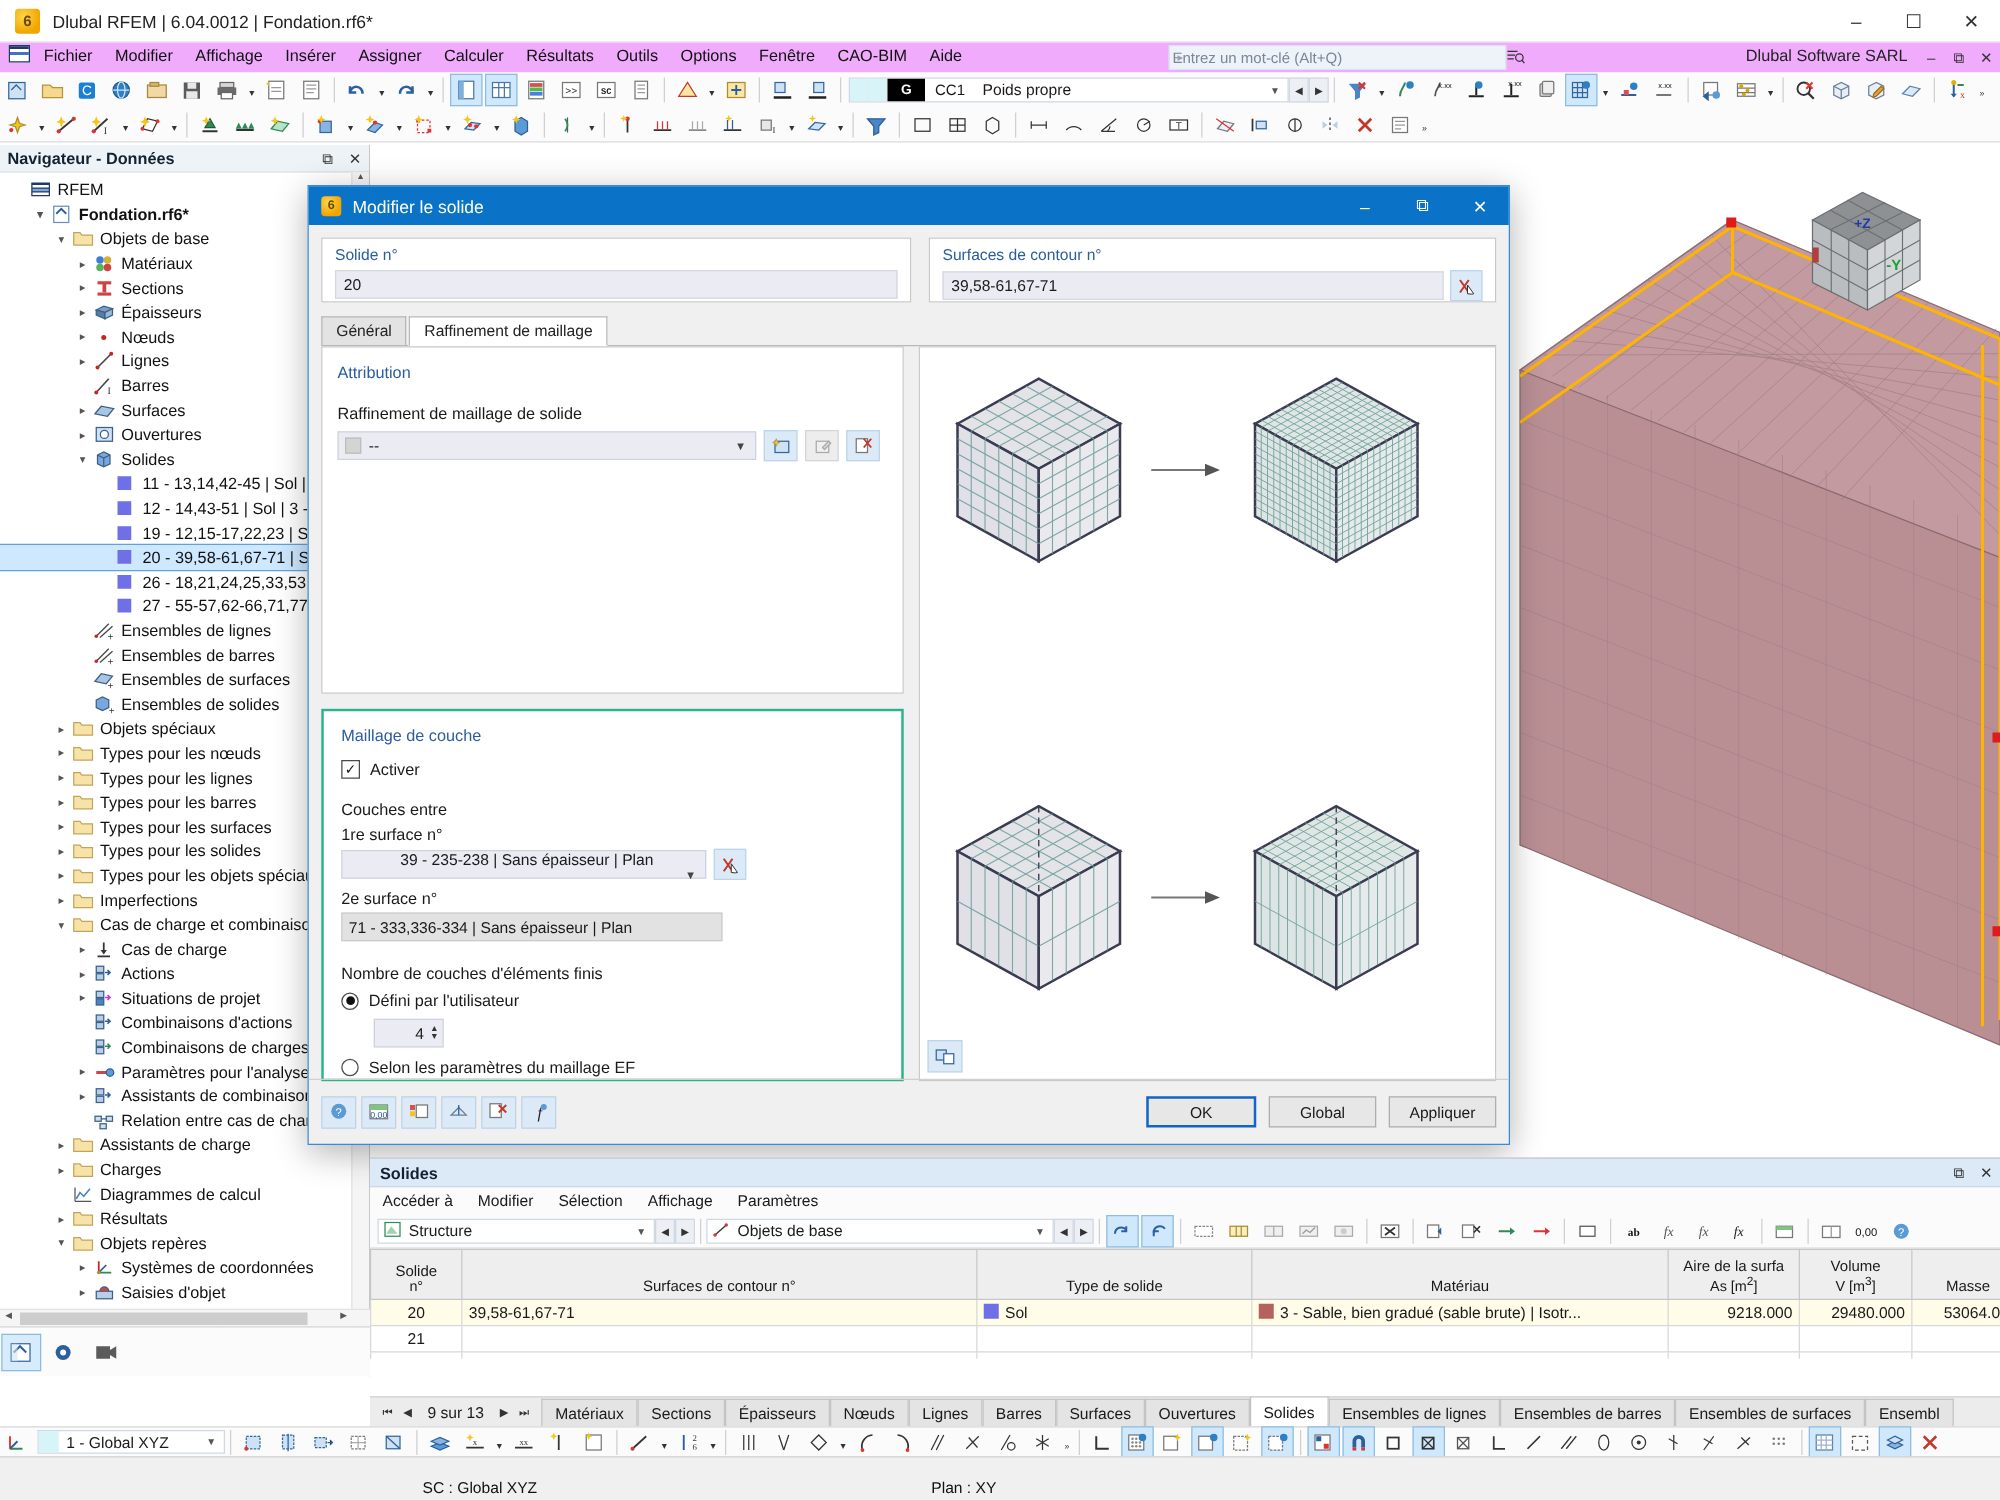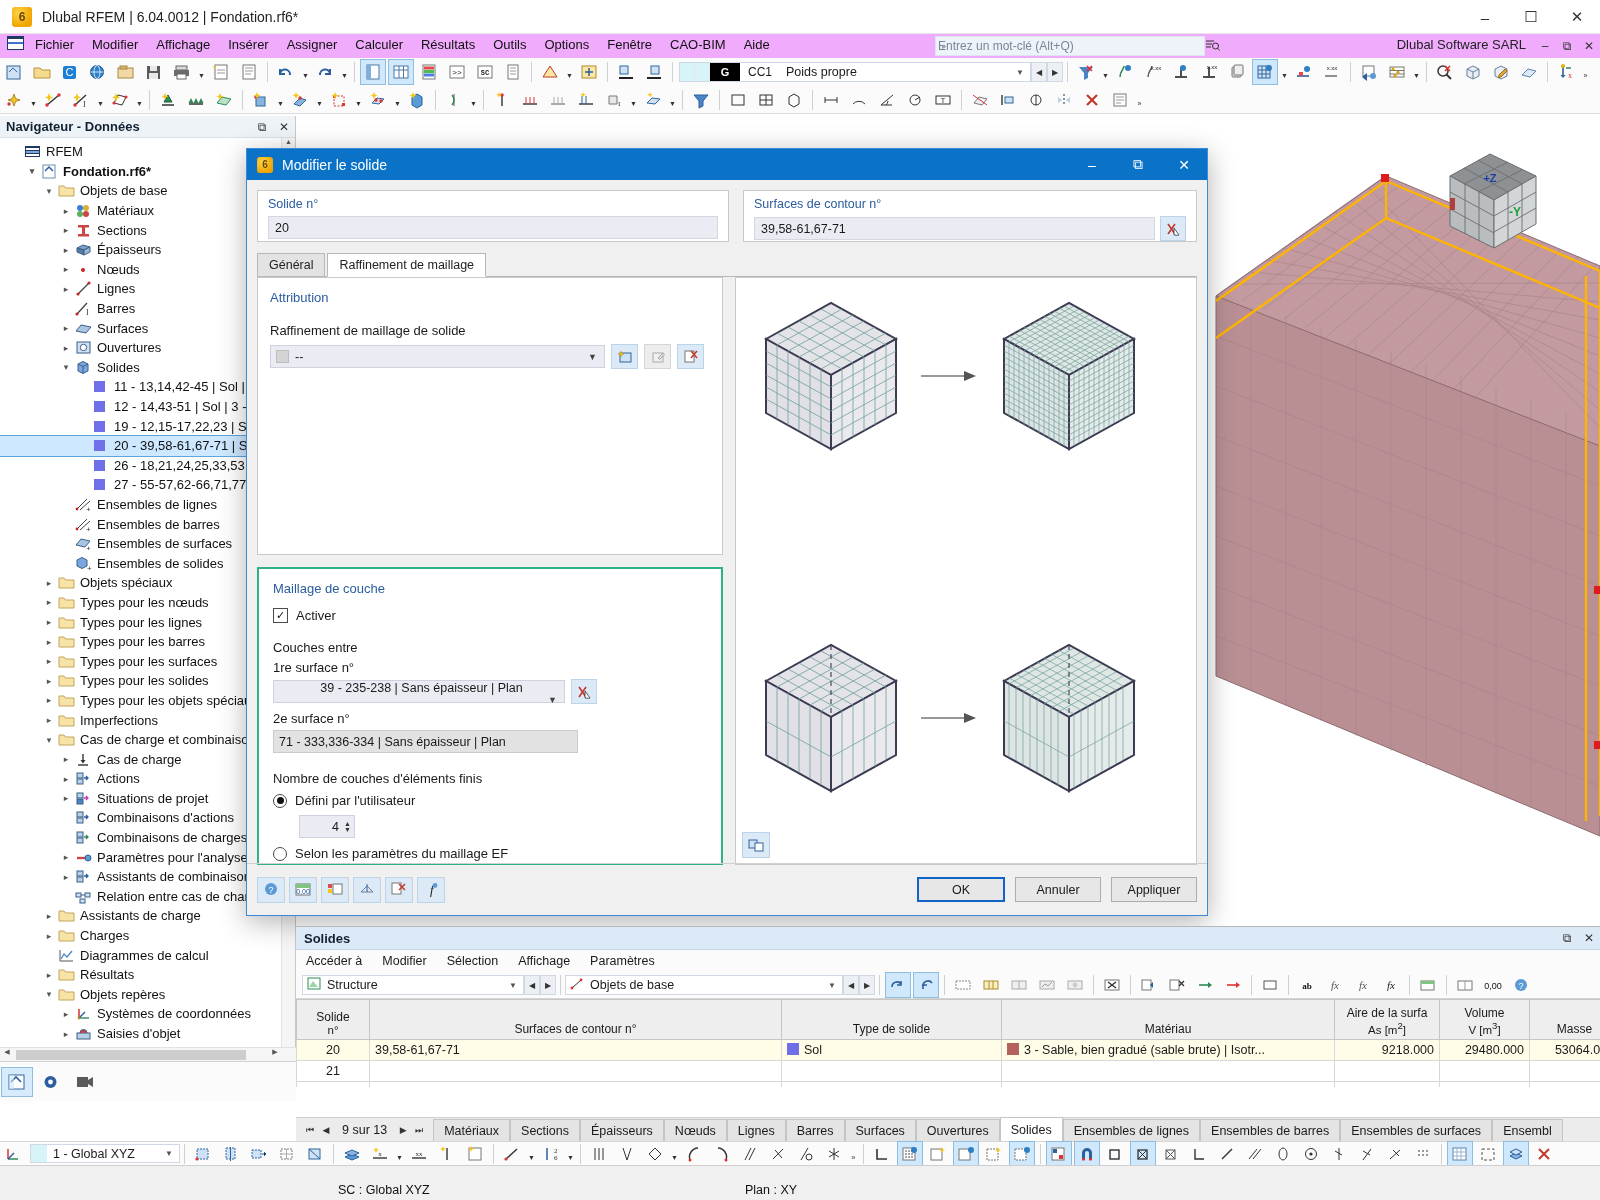--- a/index.html
+++ b/index.html
@@ -1655,21 +1655,21 @@
             </svg>
           </div>
         <div class="fbtn">
             <svg width="18" height="17">
               <text x="8" y="13" font-size="13" fill="#222" font-family="Liberation Serif" font-style="italic">f</text>
               <circle cx="13" cy="4.5" r="2.4" fill="#5b9bd5"></circle>
             </svg>
           </div>
         <div style="margin-left:auto; display:flex; gap:10px;">
           <div class="dbtn ok">OK</div>
-          <div class="dbtn">Annuler</div>
+          <div class="dbtn">Global</div>
           <div class="dbtn">Appliquer</div>
         </div>
       </div>
     </div>
   </div>
 
   <div class="tablepanel">
     <div class="tp-head">
       <div class="t">Solides</div>
       <div class="btns">

